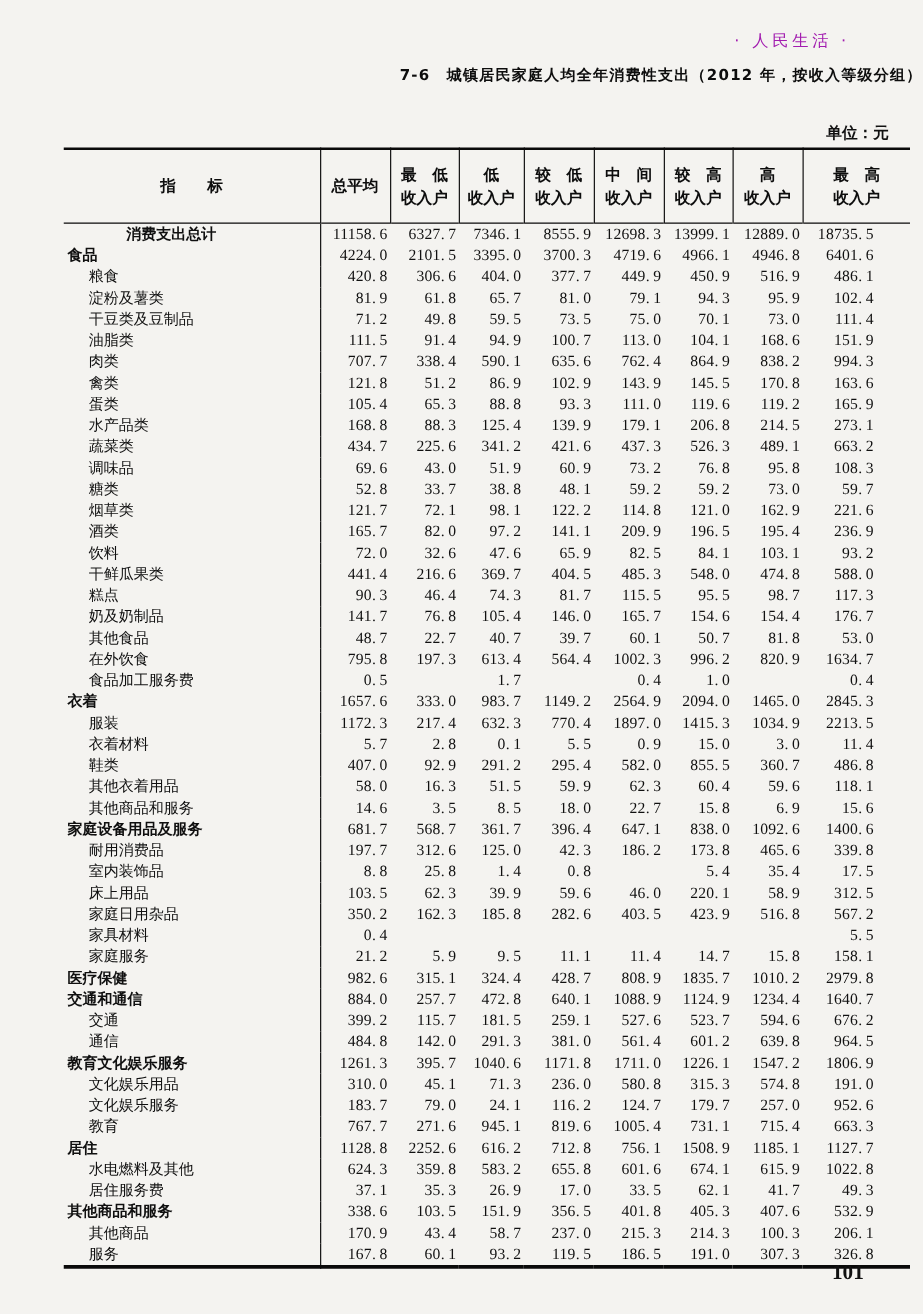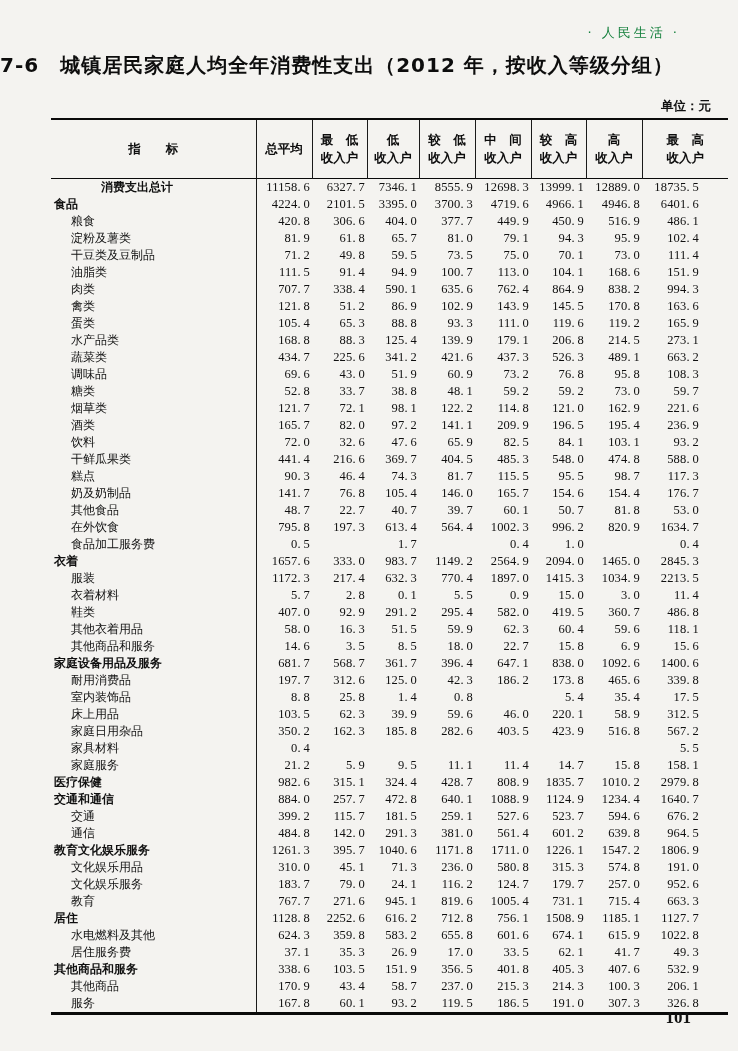--- a/index.html
+++ b/index.html
@@ -6,26 +6,26 @@
   body{
     width:738px;height:1051px;
     background:#f4f3f0;
     font-family:"DejaVu Sans", sans-serif;
     color:#141414;
     position:relative;
     overflow:hidden;
   }
   .corner-label{
     position:absolute;top:24px;right:58px;
-    font-size:13px;letter-spacing:3px;color:#15803d;
+    font-size:13px;letter-spacing:3px;color:#a21caf;
   }
   .page-title{
     position:absolute;top:52px;left:0;width:100%;
-    text-align:left;
-    font-size:20px;font-weight:bold;letter-spacing:1px;
+    text-align:right;
+    font-size:12px;font-weight:bold;letter-spacing:1px;
     margin:0;color:#0d0d0d;
   }
   .unit-label{
     position:absolute;top:98px;right:27px;
     font-size:12.5px;font-weight:bold;color:#111;
   }
   table.main{
     position:absolute;left:35px;top:118px;width:677px;
     border-collapse:collapse;table-layout:fixed;
     border-top:2.5px solid #0a0a0a;
@@ -378,21 +378,21 @@
         <td class="num">3. 0</td>
         <td class="num last">11. 4</td>
       </tr>
       <tr>
         <td class="label ind1 first-col">鞋类</td>
         <td class="num">407. 0</td>
         <td class="num">92. 9</td>
         <td class="num">291. 2</td>
         <td class="num">295. 4</td>
         <td class="num">582. 0</td>
-        <td class="num">419. 5</td>
+        <td class="num">855. 5</td>
         <td class="num">360. 7</td>
         <td class="num last">486. 8</td>
       </tr>
       <tr>
         <td class="label ind1 first-col">其他衣着用品</td>
         <td class="num">58. 0</td>
         <td class="num">16. 3</td>
         <td class="num">51. 5</td>
         <td class="num">59. 9</td>
         <td class="num">62. 3</td>

